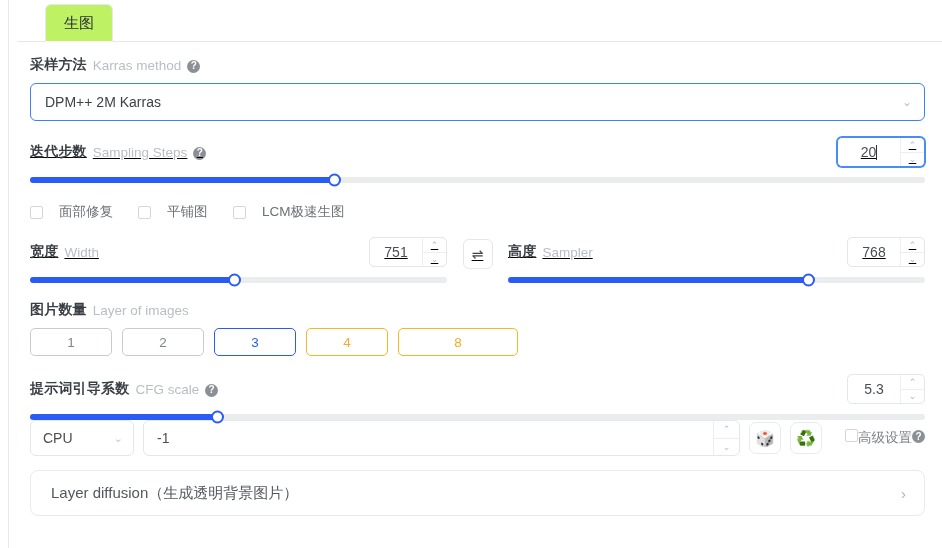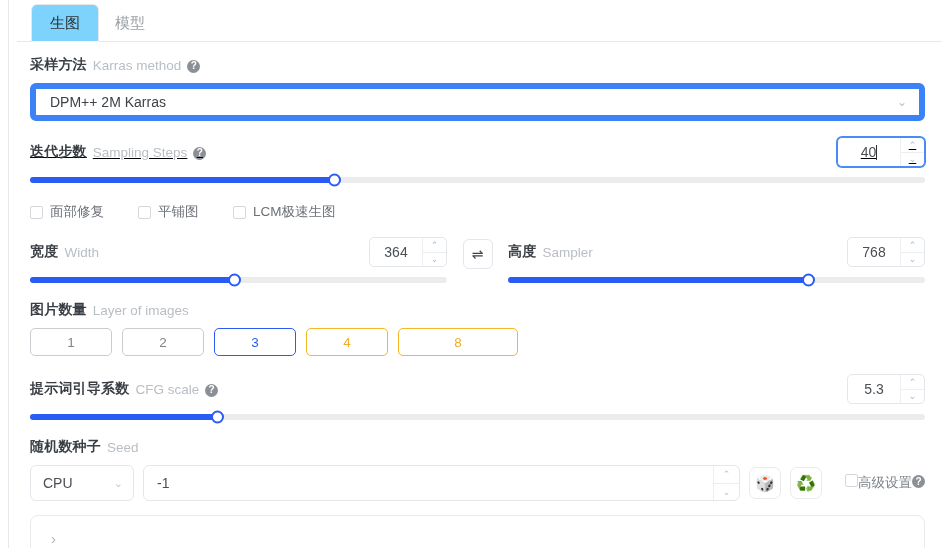--- a/index.html
+++ b/index.html
@@ -43,23 +43,23 @@
     height: 38px;
     display: flex;
     align-items: center;
     justify-content: center;
     font-size: 15px;
     color: #9aa0a6;
     padding: 0 18px;
     cursor: pointer;
   }
   .tab.active {
-    left: 14px;
+    left: 28px;
     color: #2b3034;
-    background: #7dd3fc;
+    background: #bef264;
     border: 1px solid #e6e8eb;
     border-bottom: 1px solid #fff;
     border-radius: 6px 6px 0 0;
     z-index: 2;
   }
   .tab.inactive { left: 80px; }
 
   
   .panel {
     position: absolute;
@@ -96,21 +96,21 @@
     font-weight: 700;
     cursor: pointer;
     position: relative;
     top: 1px;
   }
 
   
   .select {
     position: relative;
     height: 38px;
-    border: 6px solid #3b82f6;
+    border: 1px solid #3b82f6;
     border-radius: 6px;
     background: #fff;
     display: flex;
     align-items: center;
     padding: 0 14px;
     font-size: 14px;
     color: #3d4348;
     cursor: pointer;
   }
   .select .chev {
@@ -190,21 +190,21 @@
   
   .checks {
     display: flex;
     align-items: center;
     gap: 0;
     margin-top: 20px;
   }
   .chk {
     display: flex;
     align-items: center;
-    gap: 7px;
+    gap: 16px;
     font-size: 13.5px;
     color: #6c7176;
     cursor: pointer;
   }
   .chk .box {
     width: 13px; height: 13px;
     border: 1px solid #d4d8dc;
     border-radius: 2px;
     background: #fff;
   }
@@ -334,23 +334,20 @@
 
 <div class="app">
 
   <div class="left-rail"></div>
 
   <div class="tabbar">
     <div class="tabbar-line"></div>
     <div class="tab active">
       <span>生图</span>
     </div>
-    <div class="tab inactive">
-      <span>模型</span>
-    </div>
   </div>
 
   <div class="panel">
 
     <div class="label-row">
       <span class="lbl-cn">采样方法</span>
       <span class="lbl-en">Karras method</span>
       <span class="help">?</span>
     </div>
     <div class="select">
@@ -359,21 +356,21 @@
     </div>
 
     <div class="row-between mt16">
       <div class="label-row" style="margin-bottom:0">
         <span class="lbl-cn">迭代步数</span>
         <span class="lbl-en">Sampling Steps</span>
         <span class="help">?</span>
       </div>
       <div class="num focused">
         <div class="val" style="width:62px">
-          <span>40</span>
+          <span>20</span>
           <span class="caret"></span>
         </div>
         <div class="spin">
           <div>⌃</div>
           <div>⌄</div>
         </div>
       </div>
     </div>
     <div class="slider mt10">
       <div class="fill" style="width: 34%;"></div>
@@ -388,31 +385,31 @@
       <div class="chk" style="width:95px">
         <span class="box"></span>
         <span>平铺图</span>
       </div>
       <div class="chk">
         <span class="box"></span>
         <span>LCM极速生图</span>
       </div>
     </div>
 
-    <div style="display:flex; align-items:flex-start; gap:0; margin-top:16px;">
+    <div style="display:flex; align-items:flex-start; gap:0; margin-top:16px;text-decoration:underline;">
 
       <div class="half">
         <div class="row-between">
           <div class="label-row" style="margin-bottom:0">
             <span class="lbl-cn">宽度</span>
             <span class="lbl-en">Width</span>
           </div>
           <div class="num">
             <div class="val" style="width:52px">
-              <span>364</span>
+              <span>751</span>
             </div>
             <div class="spin">
               <div>⌃</div>
               <div>⌄</div>
             </div>
           </div>
         </div>
         <div class="slider mt10">
           <div class="fill" style="width: 49%;"></div>
           <div class="knob" style="left: 49%;"></div>
@@ -484,24 +481,20 @@
           <div>⌃</div>
           <div>⌄</div>
         </div>
       </div>
     </div>
     <div class="slider mt10">
       <div class="fill" style="width: 21%;"></div>
       <div class="knob" style="left: 21%;"></div>
     </div>
 
-    <div class="label-row mt18">
-      <span class="lbl-cn">随机数种子</span>
-      <span class="lbl-en">Seed</span>
-    </div>
     <div class="seed-row">
       <div class="seed-select">
         <span>CPU</span>
         <span class="chev">⌄</span>
       </div>
       <div class="seed-input">
         <div class="txt">-1</div>
         <div class="spin">
           <div>⌃</div>
           <div>⌄</div>
@@ -514,17 +507,18 @@
         <span>♻️</span>
       </div>
       <div class="adv">
         <span class="box"></span>
         <span>高级设置</span>
         <span class="help">?</span>
       </div>
     </div>
 
     <div class="accordion">
+      <span class="title">Layer diffusion（生成透明背景图片）</span>
       <span class="arrow">›</span>
     </div>
 
   </div>
 </div>
 
 </body></html>

